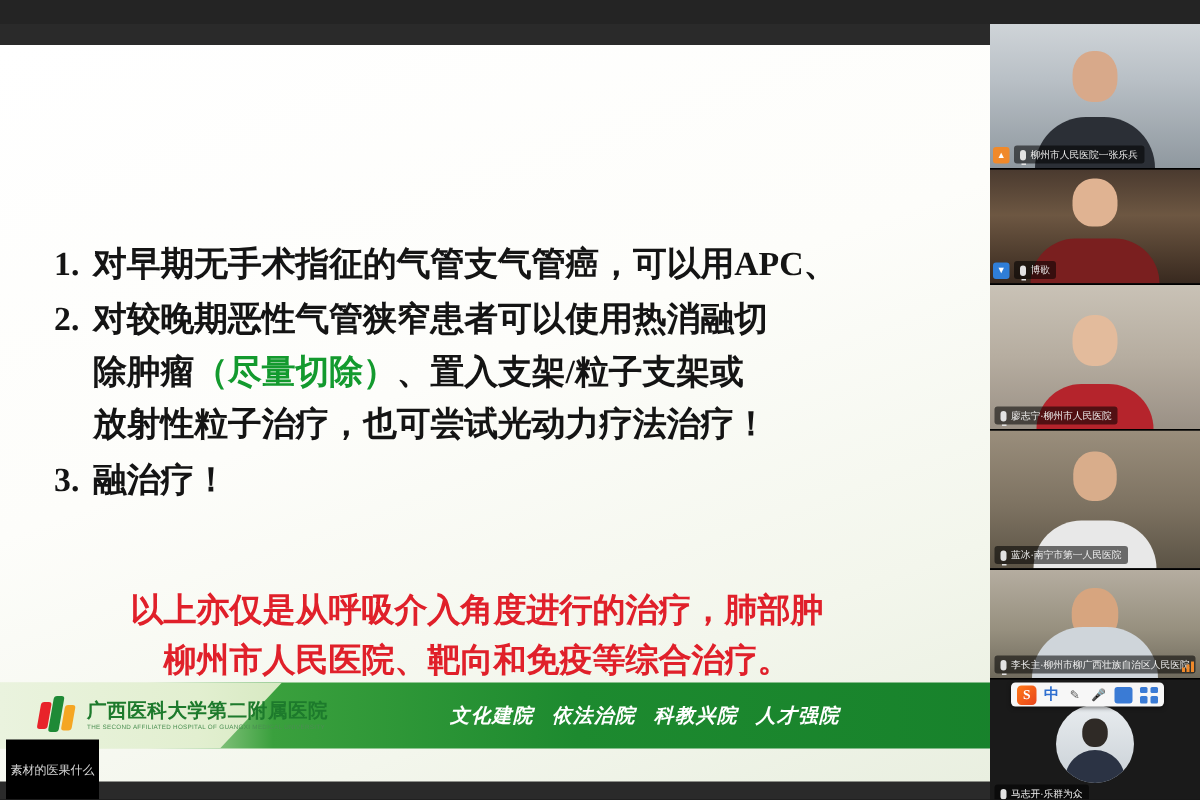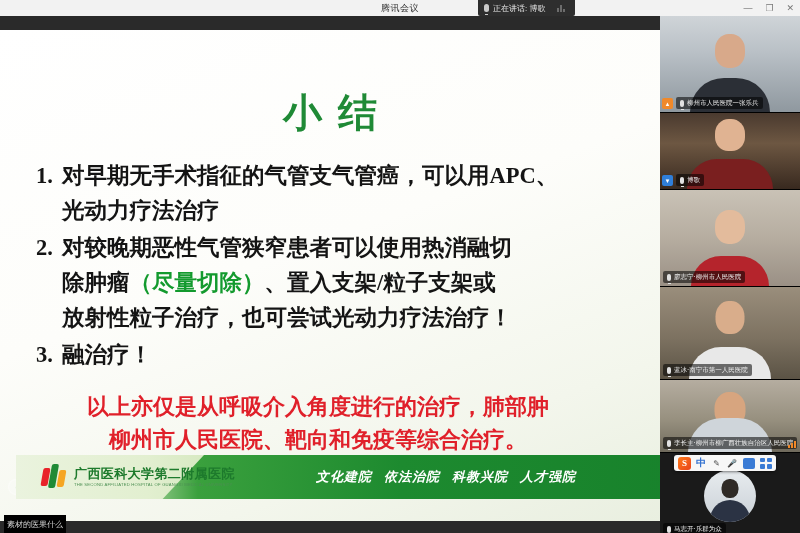--- a/index.html
+++ b/index.html
@@ -44,21 +44,21 @@
   .li{display:flex;margin-bottom:2px;}
   .li-num{flex:none;width:26px;text-align:left;}
   .li-body{flex:1;}
   .hl-green{color:#139a2e;}
 
   .red-note{position:absolute;left:40px;top:360px;width:556px;text-align:center;
             font-family:"Liberation Serif","DejaVu Serif",serif;
             font-size:22px;line-height:33px;font-weight:700;color:#e0202a;}
 
   
-  .footer{position:absolute;left:16px;bottom:22px;width:700px;height:44px;
+  .footer{position:absolute;left:0;bottom:22px;width:700px;height:44px;
           background:linear-gradient(90deg,#e3efd3 0%,#dcebc8 14%,#3aa03d 26%,#1d8a2f 55%,#17812b 100%);margin-top:20px;}
   .footer-left{position:absolute;left:0;top:0;height:44px;width:188px;
                background:linear-gradient(90deg,#eaf3de 0%,#e2efd0 70%,#d7e9c2 100%);
                clip-path:polygon(0 0,100% 0,78% 100%,0 100%);}
   .logo-mark{position:absolute;left:26px;top:9px;width:26px;height:26px;}
   .logo-mark i{position:absolute;display:block;border-radius:2px;}
   .lm1{left:0;top:4px;width:7px;height:18px;background:#e8232a;transform:skewX(-10deg);}
   .lm2{left:8px;top:0;width:7px;height:24px;background:#1f8a36;transform:skewX(-10deg);}
   .lm3{left:16px;top:6px;width:7px;height:17px;background:#f5a623;transform:skewX(-10deg);}
   .hosp-name{position:absolute;left:58px;top:10px;font-size:13px;font-weight:700;color:#1d7a2c;
@@ -66,21 +66,21 @@
   .hosp-en{position:absolute;left:58px;top:27px;font-size:4.2px;color:#4b8f52;letter-spacing:.2px;
            white-space:nowrap;}
   .slogan{position:absolute;left:300px;top:13px;width:300px;font-size:13px;color:#ffffff;
           font-family:"Liberation Serif","DejaVu Serif",serif;font-weight:700;
           letter-spacing:1px;font-style:italic;white-space:nowrap;}
   .slogan span{margin-right:12px;font-family:Liberation Serif, serif;}
 
   .page-tab{position:absolute;left:8px;bottom:26px;width:14px;height:14px;border-radius:50%;
             background:rgba(255,255,255,.22);border:1px solid rgba(255,255,255,.35);
             display:flex;align-items:center;justify-content:center;color:#eaf5e6;font-size:8px;}
-  .share-bottom-chip{position:absolute;left:4px;bottom:-1px;height:11px;background:#000;padding:4px 3px;
+  .share-bottom-chip{position:absolute;left:4px;bottom:-1px;height:11px;background:#000;padding:15px 3px;
                      font-size:8px;color:#d8d8d8;line-height:11px;}
 
   
   .rail{position:absolute;left:660px;top:16px;width:140px;height:517px;background:#0d0d0d;}
   .tile{position:relative;width:140px;overflow:hidden;background:#111;}
   .t0{height:96px}.t1{height:76px}.t2{height:96px}.t3{height:92px}.t4{height:72px}.t5{height:85px}
   .tile + .tile{border-top:1px solid #000;}
 
   .cam{position:absolute;inset:0;}
   
@@ -134,52 +134,31 @@
   .ime-box{width:12px;height:11px;background:#3a7bd5;border-radius:2px;}
   .ime-grid{width:12px;height:11px;display:grid;grid-template-columns:1fr 1fr;
             grid-template-rows:1fr 1fr;gap:1.5px;}
   .ime-grid b{display:block;background:#3a7bd5;border-radius:1px;}
 </style>
 </head>
 <body>
 
 <div id="app">
 
-  <div class="titlebar">
-    <div class="tb-title">腾讯会议</div>
-
-    <div class="speaker-chip">
-      <span class="spk-mic"></span>
-      <span class="spk-text">正在讲话: 博歌</span>
-      <span class="spk-wave">
-          <i></i>
-          <i></i>
-          <i></i>
-        </span>
-    </div>
-
-    <div class="tb-ctrls">
-      <span>—</span>
-      <span>❐</span>
-      <span>✕</span>
-    </div>
-  </div>
 
   <div class="share-area">
     <div class="slide">
       <div class="slide-inner">
 
-        <div class="slide-title">小结</div>
 
         <div class="body-list" id="bullets">
             <div class="li">
               <div class="li-num">1.</div>
               <div class="li-body">
                 <div><span>对早期无手术指征的气管支气管癌，可以用APC、</span></div>
-                <div><span>光动力疗法治疗</span></div>
               </div>
             </div>
             <div class="li">
               <div class="li-num">2.</div>
               <div class="li-body">
                 <div><span>对较晚期恶性气管狭窄患者可以使用热消融切</span></div>
                 <div><span>除肿瘤</span><span class="hl-green">（尽量切除）</span><span>、置入支架/粒子支架或</span></div>
                 <div><span>放射性粒子治疗，也可尝试光动力疗法治疗！</span></div>
               </div>
             </div>

